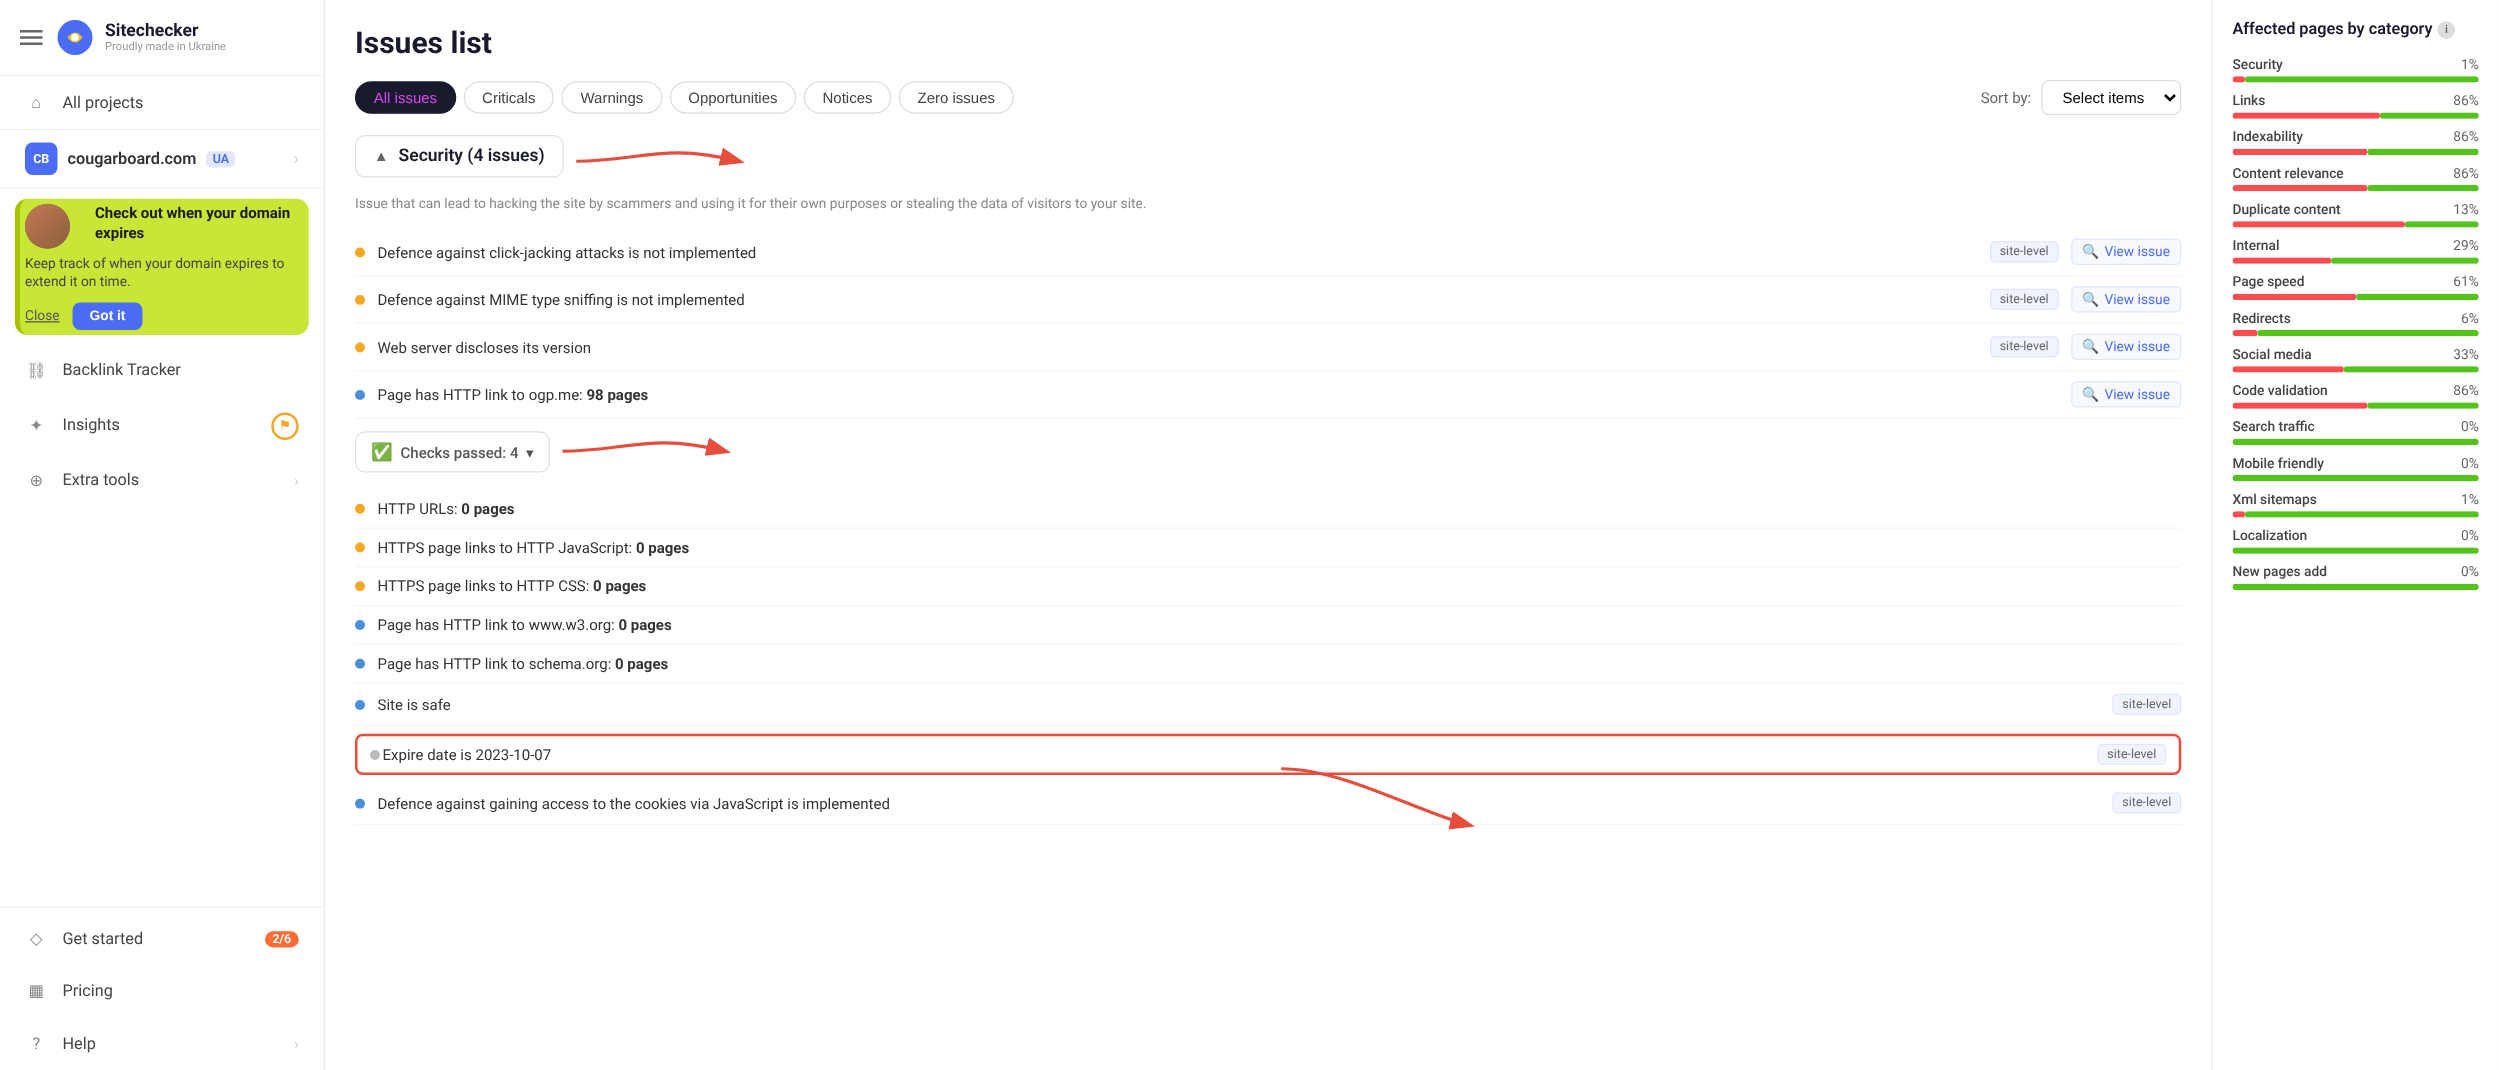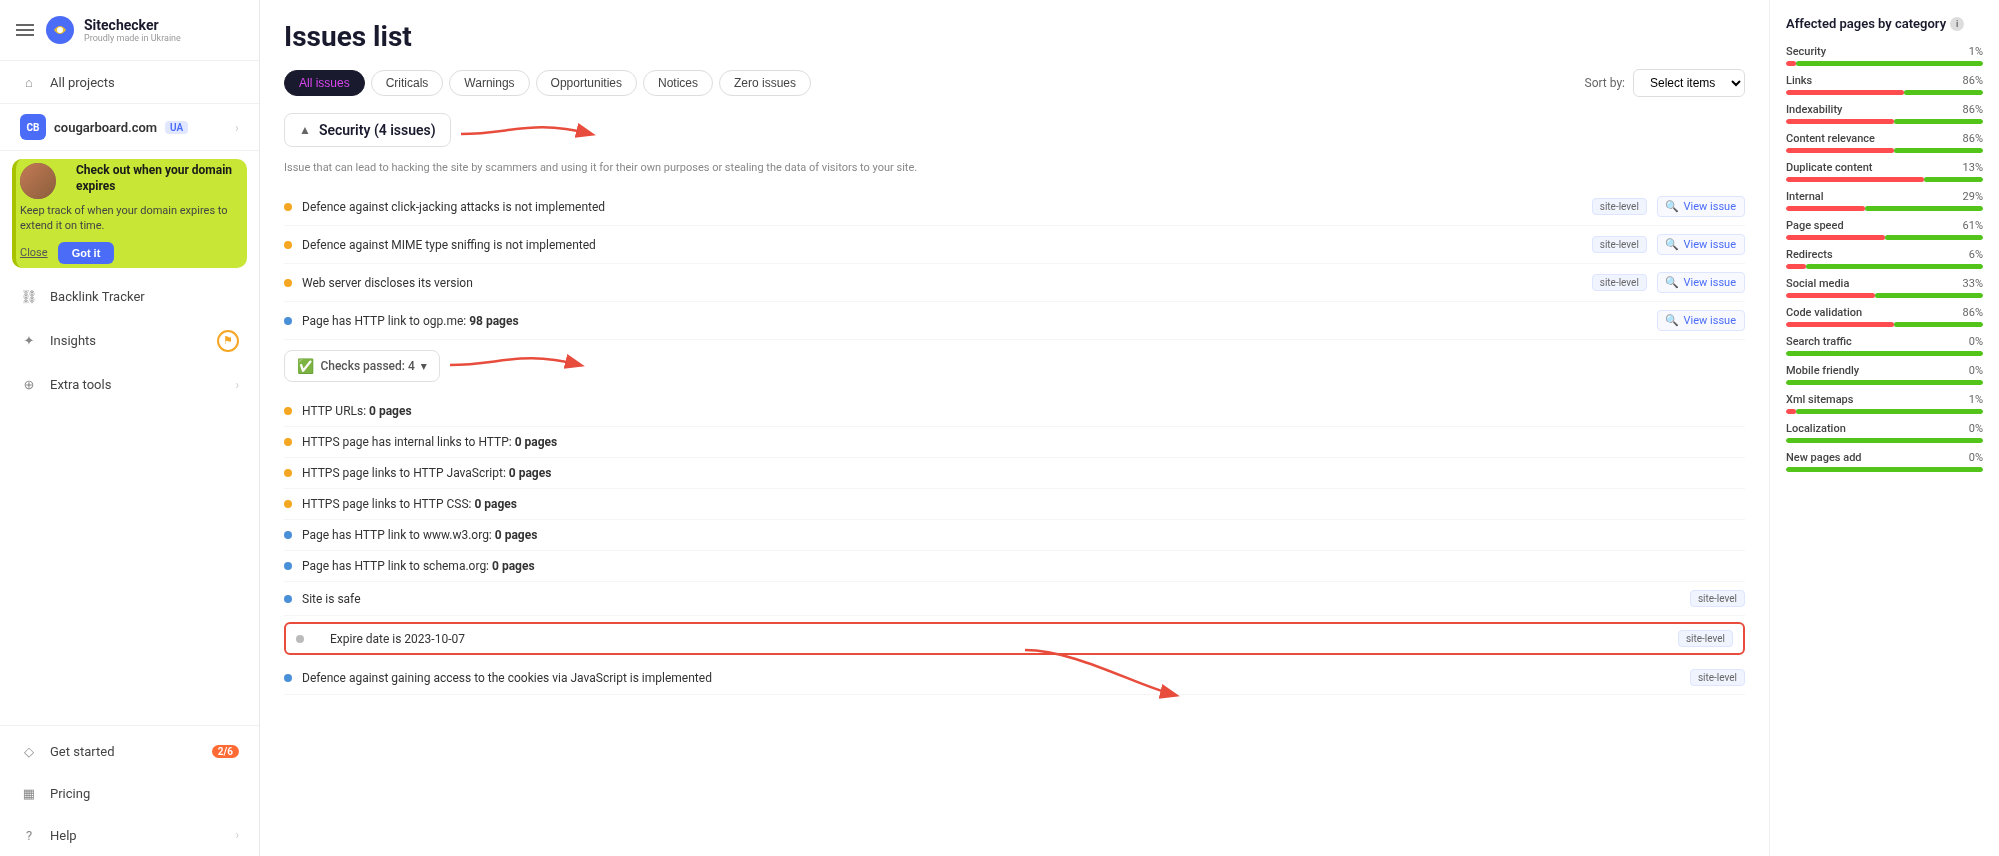--- a/index.html
+++ b/index.html
@@ -79,21 +79,21 @@
     .sidebar-divider { height: 1px; background: #f0f0f0; margin: 4px 0; }
 
     
     .main { flex: 1; display: flex; flex-direction: column; overflow: hidden; }
 
     
     .content-area { display: flex; flex: 1; overflow: hidden; }
     .issues-panel { flex: 1; overflow-y: auto; padding: 20px 24px; background: #fff; }
     .right-panel { width: 230px; min-width: 230px; background: #fff; border-left: 1px solid #f0f0f0; padding: 16px; overflow-y: auto; }
 
-    .page-title { font-size: 28px; font-weight: 700; color: #1a1a2e; margin-bottom: 16px; }
+    .page-title { font-size: 24px; font-weight: 700; color: #1a1a2e; margin-bottom: 16px; }
 
     
     .tabs-row { display: flex; align-items: center; gap: 6px; margin-bottom: 16px; flex-wrap: wrap; }
     .tab-btn {
       padding: 5px 14px;
       border-radius: 20px;
       border: 1px solid #ddd;
       background: #fff;
       cursor: pointer;
       font-size: 12px;
@@ -173,21 +173,21 @@
     .check-icon { color: #52c41a; font-size: 14px; }
 
     
     .expire-row {
       border: 2px solid #e74c3c;
       border-radius: 6px;
       padding: 6px 10px;
       background: #fff;
       display: flex;
       align-items: center;
-      gap: 26px;
+      gap: 2px;
       margin: 4px 0;
     }
 
     
     .right-title { font-size: 13px; font-weight: 600; color: #1a1a2e; margin-bottom: 14px; display: flex; align-items: center; gap: 4px; }
     .info-icon { width: 14px; height: 14px; border-radius: 50%; background: #ddd; display: inline-flex; align-items: center; justify-content: center; font-size: 9px; color: #666; cursor: pointer; }
 
     .category-row { margin-bottom: 8px; }
     .cat-header { display: flex; justify-content: space-between; font-size: 11px; color: #444; margin-bottom: 3px; }
     .cat-name { font-weight: 500; }
@@ -387,24 +387,20 @@
         </svg>
       </div>
 
       
       <div class="issue-row">
         <div class="issue-dot dot-orange"></div>
         <span class="issue-text">HTTP URLs: <strong>0 pages</strong></span>
       </div>
       <div class="issue-row">
         <div class="issue-dot dot-orange"></div>
-        <span class="issue-text">HTTPS page has internal links to HTTP: <strong>0 pages</strong></span>
-      </div>
-      <div class="issue-row">
-        <div class="issue-dot dot-orange"></div>
         <span class="issue-text">HTTPS page links to HTTP JavaScript: <strong>0 pages</strong></span>
       </div>
       <div class="issue-row">
         <div class="issue-dot dot-orange"></div>
         <span class="issue-text">HTTPS page links to HTTP CSS: <strong>0 pages</strong></span>
       </div>
       <div class="issue-row">
         <div class="issue-dot dot-blue"></div>
         <span class="issue-text">Page has HTTP link to www.w3.org: <strong>0 pages</strong></span>
       </div>

